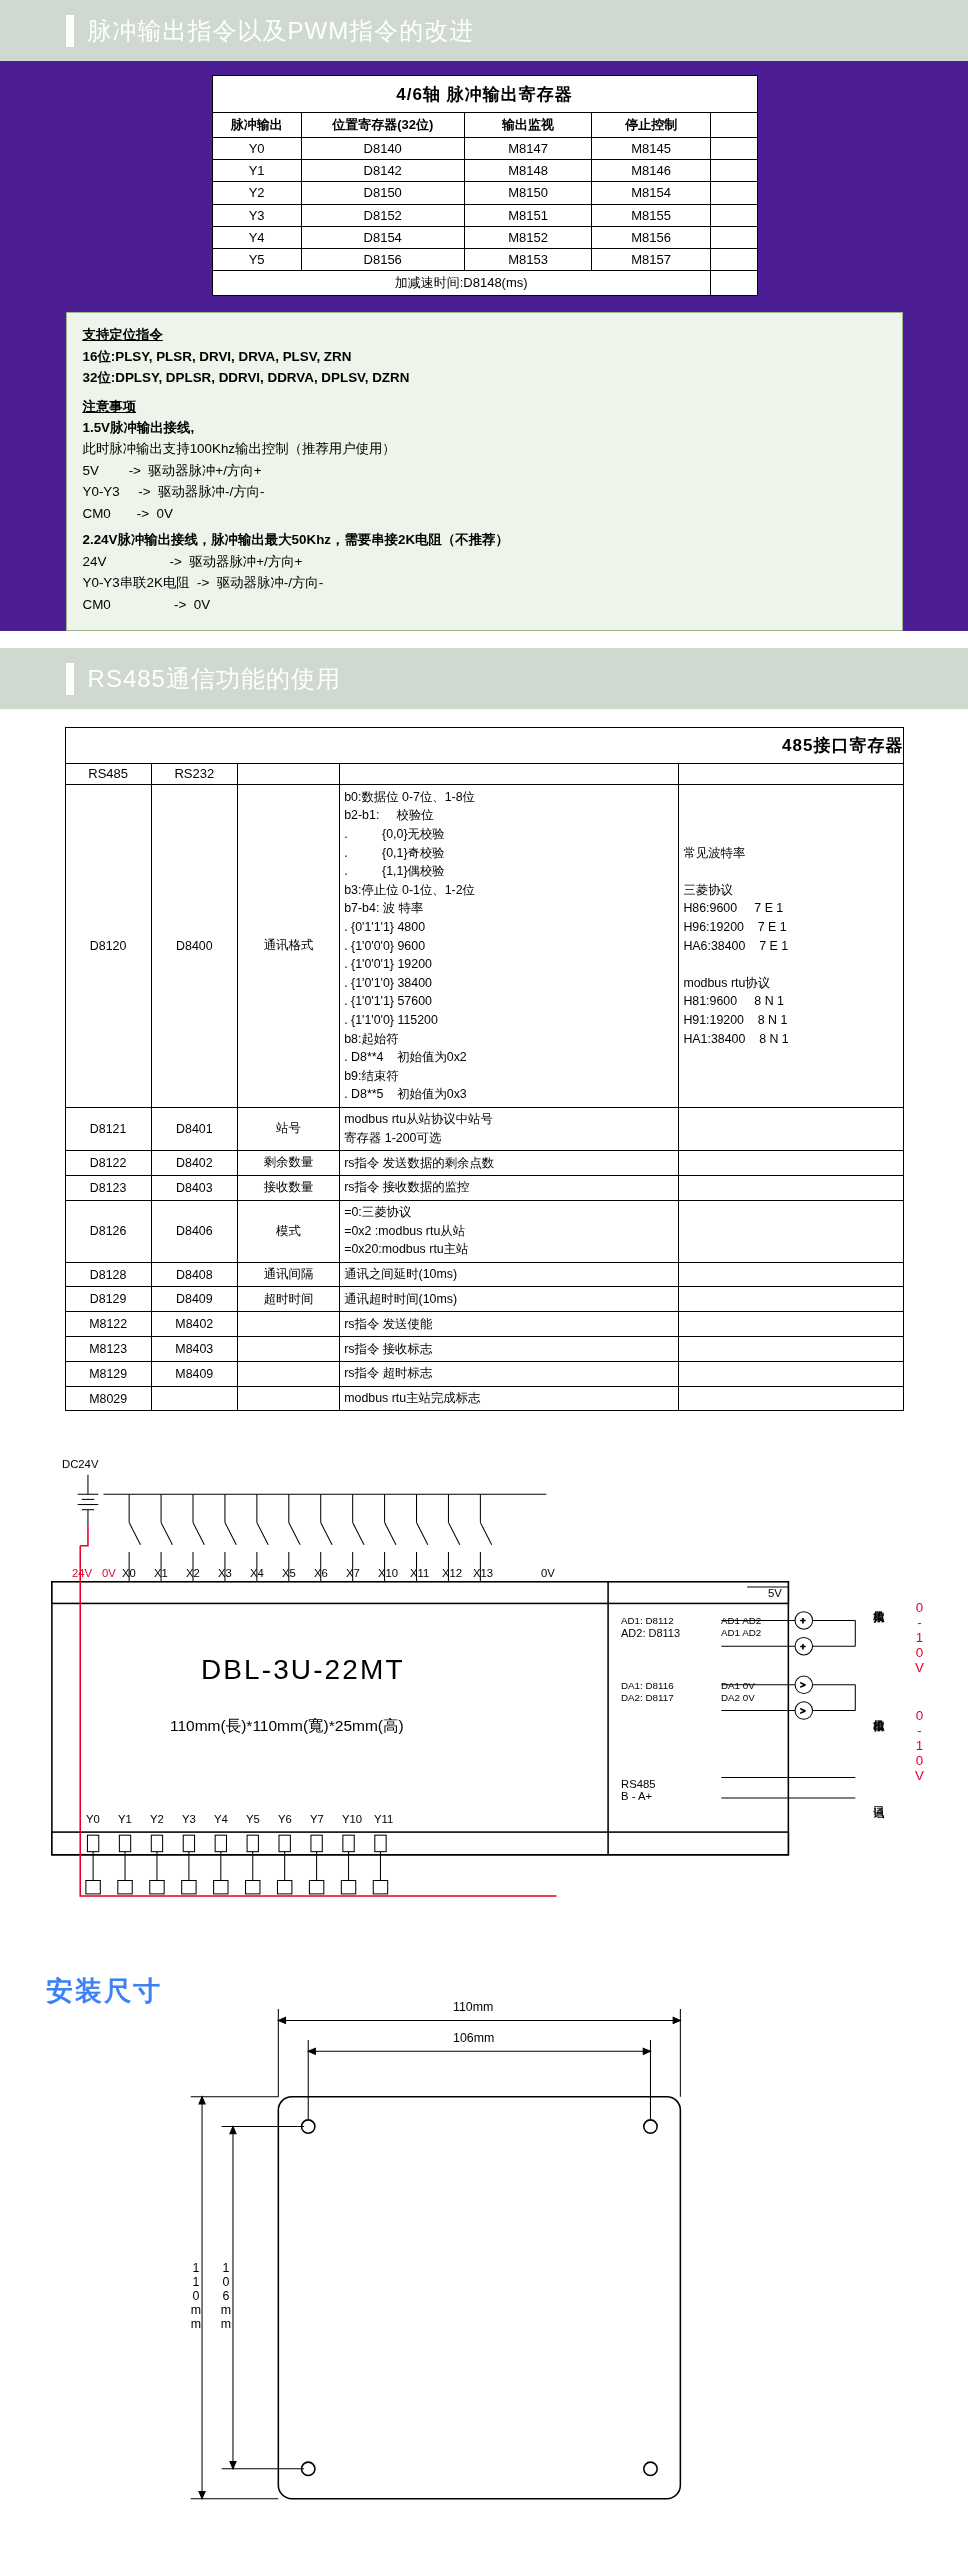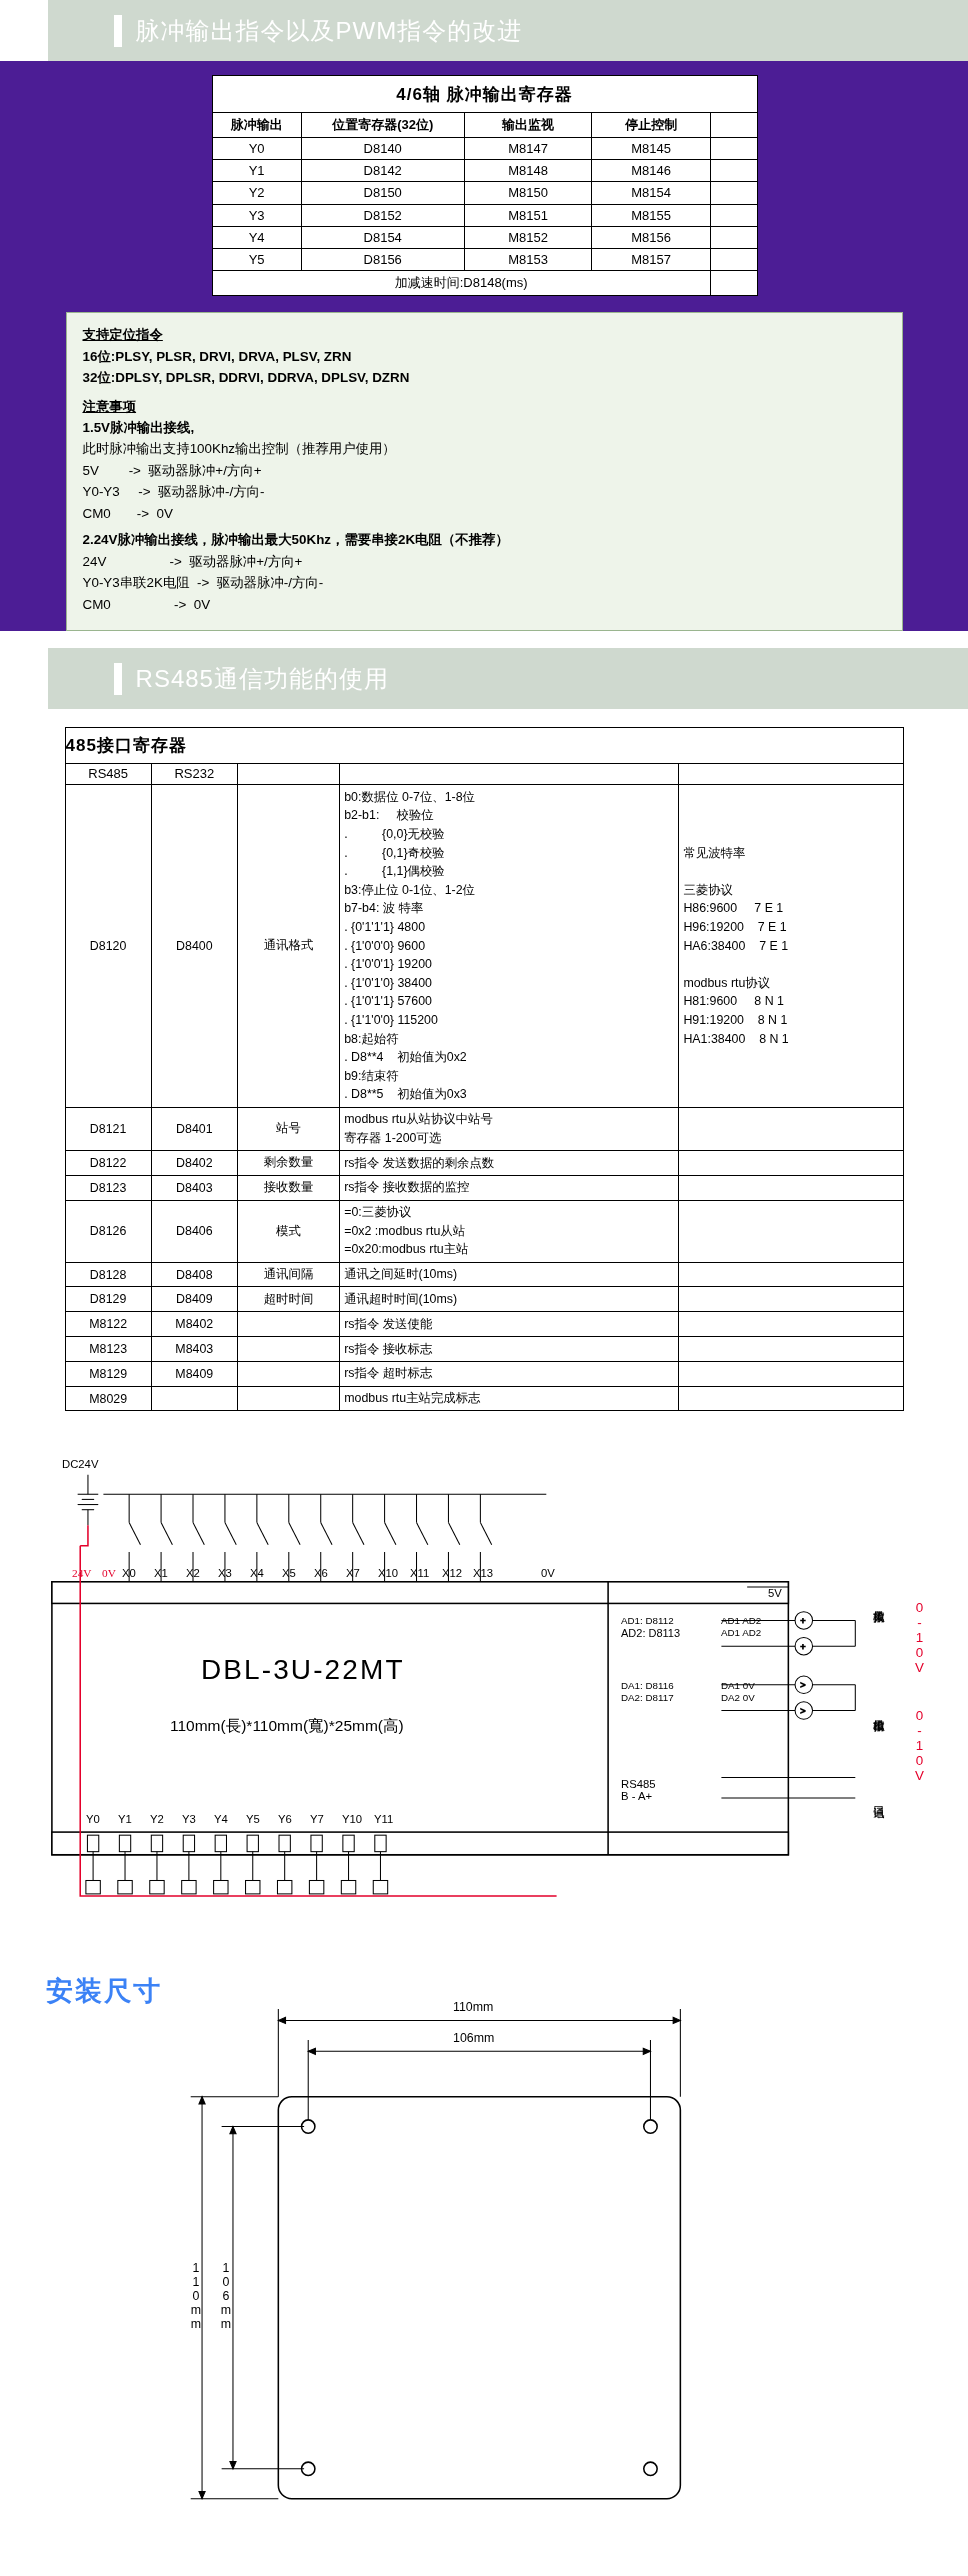--- a/index.html
+++ b/index.html
@@ -12,21 +12,20 @@
   }
   .page{width:969px;position:relative;}
 
   
   .sec-bar{
     height:61px;
     background:#cfd9cf;
     display:flex;
     align-items:center;
     margin-bottom:0;
-    margin-left:48px;
   }
   .sec-bar .accent{
     width:8.2px;
     height:32px;
     background:#ffffff;
     margin-left:66px;
     margin-right:13.4px;
   }
   .sec-bar .title{
     font-size:24px;
@@ -82,21 +81,21 @@
   
   .block-485{padding:17.5px 0 5.2px 0;background:#fff;}
   table.t485{border-collapse:collapse;}
   table.t485 td{
     border:0.5px solid #000;
     font-size:12.4px;
     padding:2.6px 4.1px;
     vertical-align:middle;
   }
   table.t485 .tt{
-    font-size:17px;font-weight:bold;text-align:left;padding:6.2px 0;letter-spacing:1px;
+    font-size:17px;font-weight:bold;text-align:right;padding:6.2px 0;letter-spacing:1px;
   }
   table.t485 .ctr{text-align:center;}
   .cell-bits{
     font-size:12px;
     line-height:1.5;
     text-align:left;
     white-space:pre;
     font-family:"Liberation Sans","DejaVu Sans",sans-serif;
   }
   .cell-baud{
@@ -108,21 +107,21 @@
 
   
   .block-wiring{
     background:#fff;
     padding:0 0 10.3px 0;
     position:relative;
   }
   .wire-area{position:relative;width:969px;height:515px;}
   .wire-svg{position:absolute;left:0;top:0;}
   .lbl{position:absolute;font-size:11.3px;}
-  .lbl.red{color:#e4002b;font-family:Liberation Serif, serif;}
+  .lbl.red{color:#e4002b;}
   .lbl.vert{writing-mode:vertical-rl;text-orientation:upright;}
   .lbl.vert-red{writing-mode:vertical-rl;text-orientation:upright;color:#e4002b;}
   .devname{
     position:absolute;
     font-size:28px;
     letter-spacing:2.1px;
     font-weight:normal;
   }
   .devsize{
     position:absolute;

